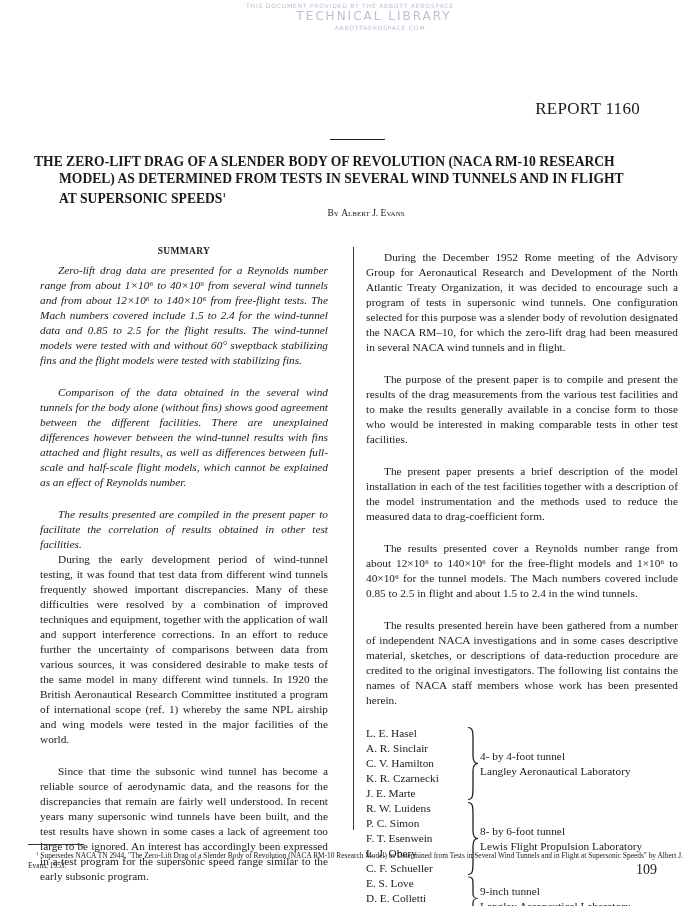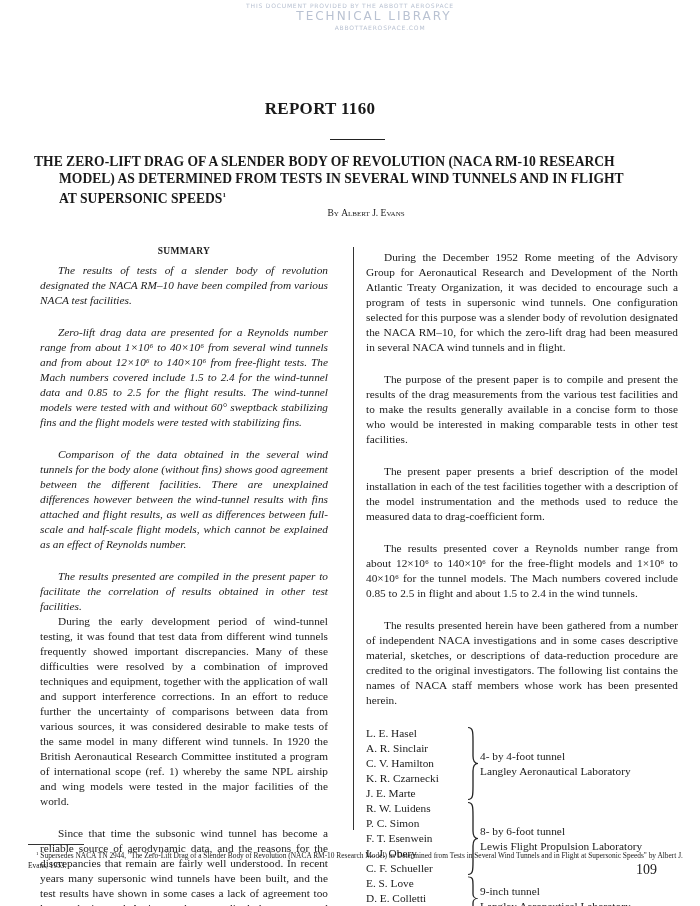--- a/index.html
+++ b/index.html
@@ -4,21 +4,21 @@
 <style>
   html, body { margin: 0; padding: 0; }
   body {
     width: 700px; height: 906px; background: #ffffff; position: relative; overflow: hidden;
     font-family: "DejaVu Serif", "Liberation Serif", serif; color: #1a1a1a;
   }
   .watermark { position: absolute; top: 2px; left: 0; width: 700px; text-align: center; color: #b9c2d2; font-family: "DejaVu Sans", "Liberation Sans", sans-serif; }
   .watermark .l1 { font-size: 6px; letter-spacing: 0.8px; line-height: 7px; }
   .watermark .l2 { font-size: 12px; letter-spacing: 2px; line-height: 15px; margin-left: 48px; }
   .watermark .l3 { font-size: 6px; letter-spacing: 0.8px; line-height: 7px; padding-left: 60px; }
-  .report-num { position: absolute; top: 99px; left: 0; width: 640px; text-align: center; font-family: "Liberation Serif", serif; font-weight: bold; font-size: 17px; letter-spacing: 0.3px; }
+  .report-num { position: absolute; top: 99px; left: 0; width: 640px; text-align: right; font-family: "Liberation Serif", serif; font-weight: normal; font-size: 17px; letter-spacing: 0.3px; }
   .rule-short { position: absolute; top: 139px; left: 330px; width: 55px; height: 1px; background: #222; }
   .title { position: absolute; top: 153px; left: 34px; width: 652px; font-family: "Liberation Serif", serif; font-weight: bold; font-size: 13.6px; line-height: 17px; text-align: justify; }
   .title .t { display: block; }
   .title .t2, .title .t3 { padding-left: 25px; }
   .title sup { font-size: 7px; }
   .byline { position: absolute; top: 208px; left: 16px; width: 700px; text-align: center; font-family: "Liberation Serif", serif; font-size: 9.5px; }
   .byline .sc { font-variant: small-caps; }
   .col { position: absolute; top: 250px; font-family: "Liberation Serif", serif; font-size: 11.3px; line-height: 15px; text-align: justify; }
   .col-left { left: 40px; width: 288px; }
   .col-right { left: 366px; width: 312px; }
@@ -62,21 +62,20 @@
 <div class="byline">
   <span class="sc">By</span>
   <span class="sc">Albert J. Evans</span>
 </div>
 
 <div class="divider"></div>
 
 <div class="col col-left">
   <section class="italic">
     <div class="heading summary-heading">SUMMARY</div>
-    <p>The results of tests of a slender body of revolution designated the NACA RM–10 have been compiled from various NACA test facilities.</p>
     <p>Zero-lift drag data are presented for a Reynolds number range from about 1×10⁶ to 40×10⁶ from several wind tunnels and from about 12×10⁶ to 140×10⁶ from free-flight tests.  The Mach numbers covered include 1.5 to 2.4 for the wind-tunnel data and 0.85 to 2.5 for the flight results.  The wind-tunnel models were tested with and without 60° sweptback stabilizing fins and the flight models were tested with stabilizing fins.</p>
     <p>Comparison of the data obtained in the several wind tunnels for the body alone (without fins) shows good agreement between the different facilities.  There are unexplained differences however between the wind-tunnel results with fins attached and flight results, as well as differences between full-scale and half-scale flight models, which cannot be explained as an effect of Reynolds number.</p>
     <p>The results presented are compiled in the present paper to facilitate the correlation of results obtained in other test facilities.</p>
   </section>
   <section>
     <p>During the early development period of wind-tunnel testing, it was found that test data from different wind tunnels frequently showed important discrepancies. Many of these difficulties were resolved by a combination of improved techniques and equipment, together with the application of wall and support interference corrections.  In an effort to reduce further the uncertainty of comparisons between data from various sources, it was considered desirable to make tests of the same model in many different wind tunnels.  In 1920 the British Aeronautical Research Committee instituted a program of international scope (ref. 1) whereby the same NPL airship and wing models were tested in the major facilities of the world.</p>
     <p>Since that time the subsonic wind tunnel has become a reliable source of aerodynamic data, and the reasons for the discrepancies that remain are fairly well understood.  In recent years many supersonic wind tunnels have been built, and the test results have shown in some cases a lack of agreement too large to be ignored.  An interest has accordingly been expressed in a test program for the supersonic speed range similar to the early subsonic program.</p>
   </section>
 </div>
 

